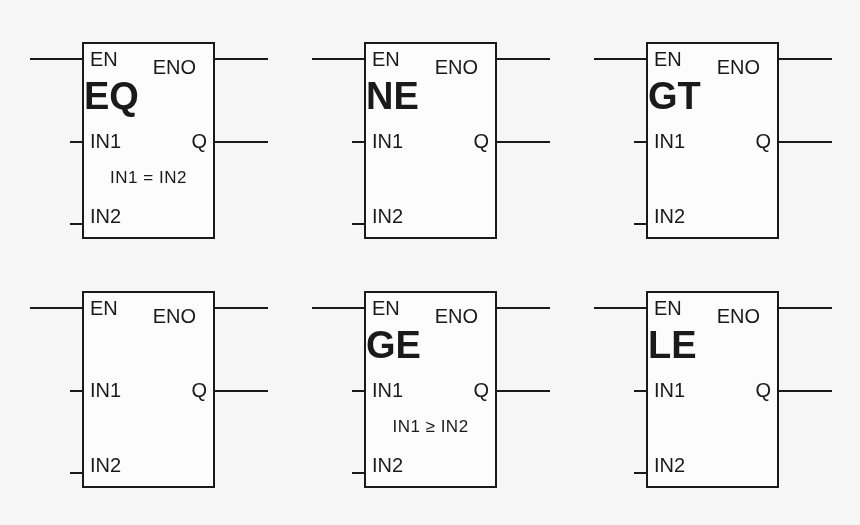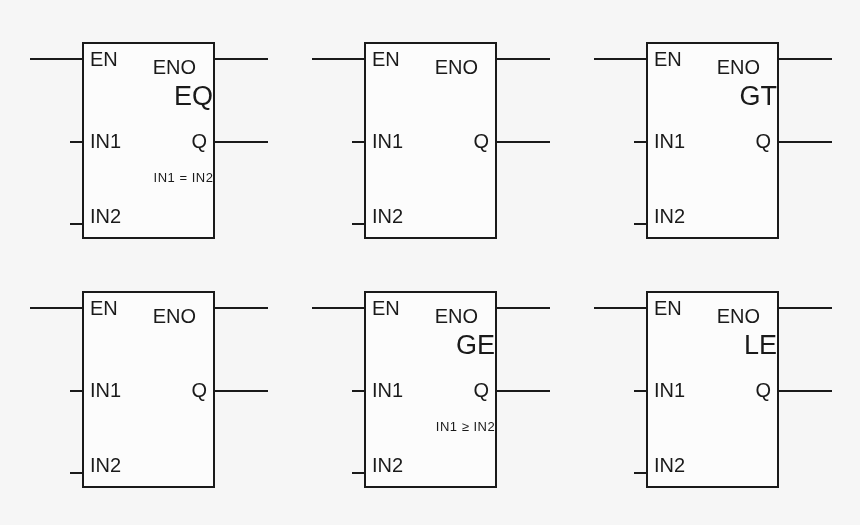--- a/index.html
+++ b/index.html
@@ -36,25 +36,25 @@
     box-sizing: border-box;
   }
   .p { position: absolute; font-size: 20px; line-height: 21px; white-space: nowrap; }
   .p-en  { left: 6px;  top: 5px; }
   .p-eno { right: 17px; top: 5px; margin-top: 8px; }
   .p-in1 { left: 6px;  top: 87px; text-align: center; }
   .p-q   { right: 6px; top: 87px; }
   .p-in2 { left: 6px;  top: 162px; }
   .name {
     position: absolute; top: 38px; left: 0; width: 100%;
-    text-align: right; font-size: 27px; font-weight: normal; line-height: 29px;
+    text-align: left; font-size: 38px; font-weight: bold; line-height: 29px;
   }
   .expr {
     position: absolute; top: 126px; left: 0; width: 100%;
-    text-align: center; font-size: 13px; line-height: 15px; letter-spacing: 0.5px; margin-left: 35px;
+    text-align: center; font-size: 17px; line-height: 15px; letter-spacing: 0.5px;
   }
 </style>
 </head>
 <body>
 
 <div class="diagram">
 
   <div class="fb pos-0">
     <div class="wire wire-en"></div>
     <div class="wire wire-in1"></div>
@@ -74,20 +74,21 @@
 
   <div class="fb pos-1">
     <div class="wire wire-en"></div>
     <div class="wire wire-in1"></div>
     <div class="wire wire-in2"></div>
     <div class="wire wire-eno"></div>
     <div class="wire wire-q"></div>
     <div class="body">
       <span class="p p-en">EN</span>
       <span class="p p-eno">ENO</span>
+      <div class="name">NE</div>
       <span class="p p-in1">IN1</span>
       <span class="p p-q">Q</span>
       <span class="p p-in2">IN2</span>
     </div>
   </div>
 
   <div class="fb pos-2">
     <div class="wire wire-en"></div>
     <div class="wire wire-in1"></div>
     <div class="wire wire-in2"></div>

